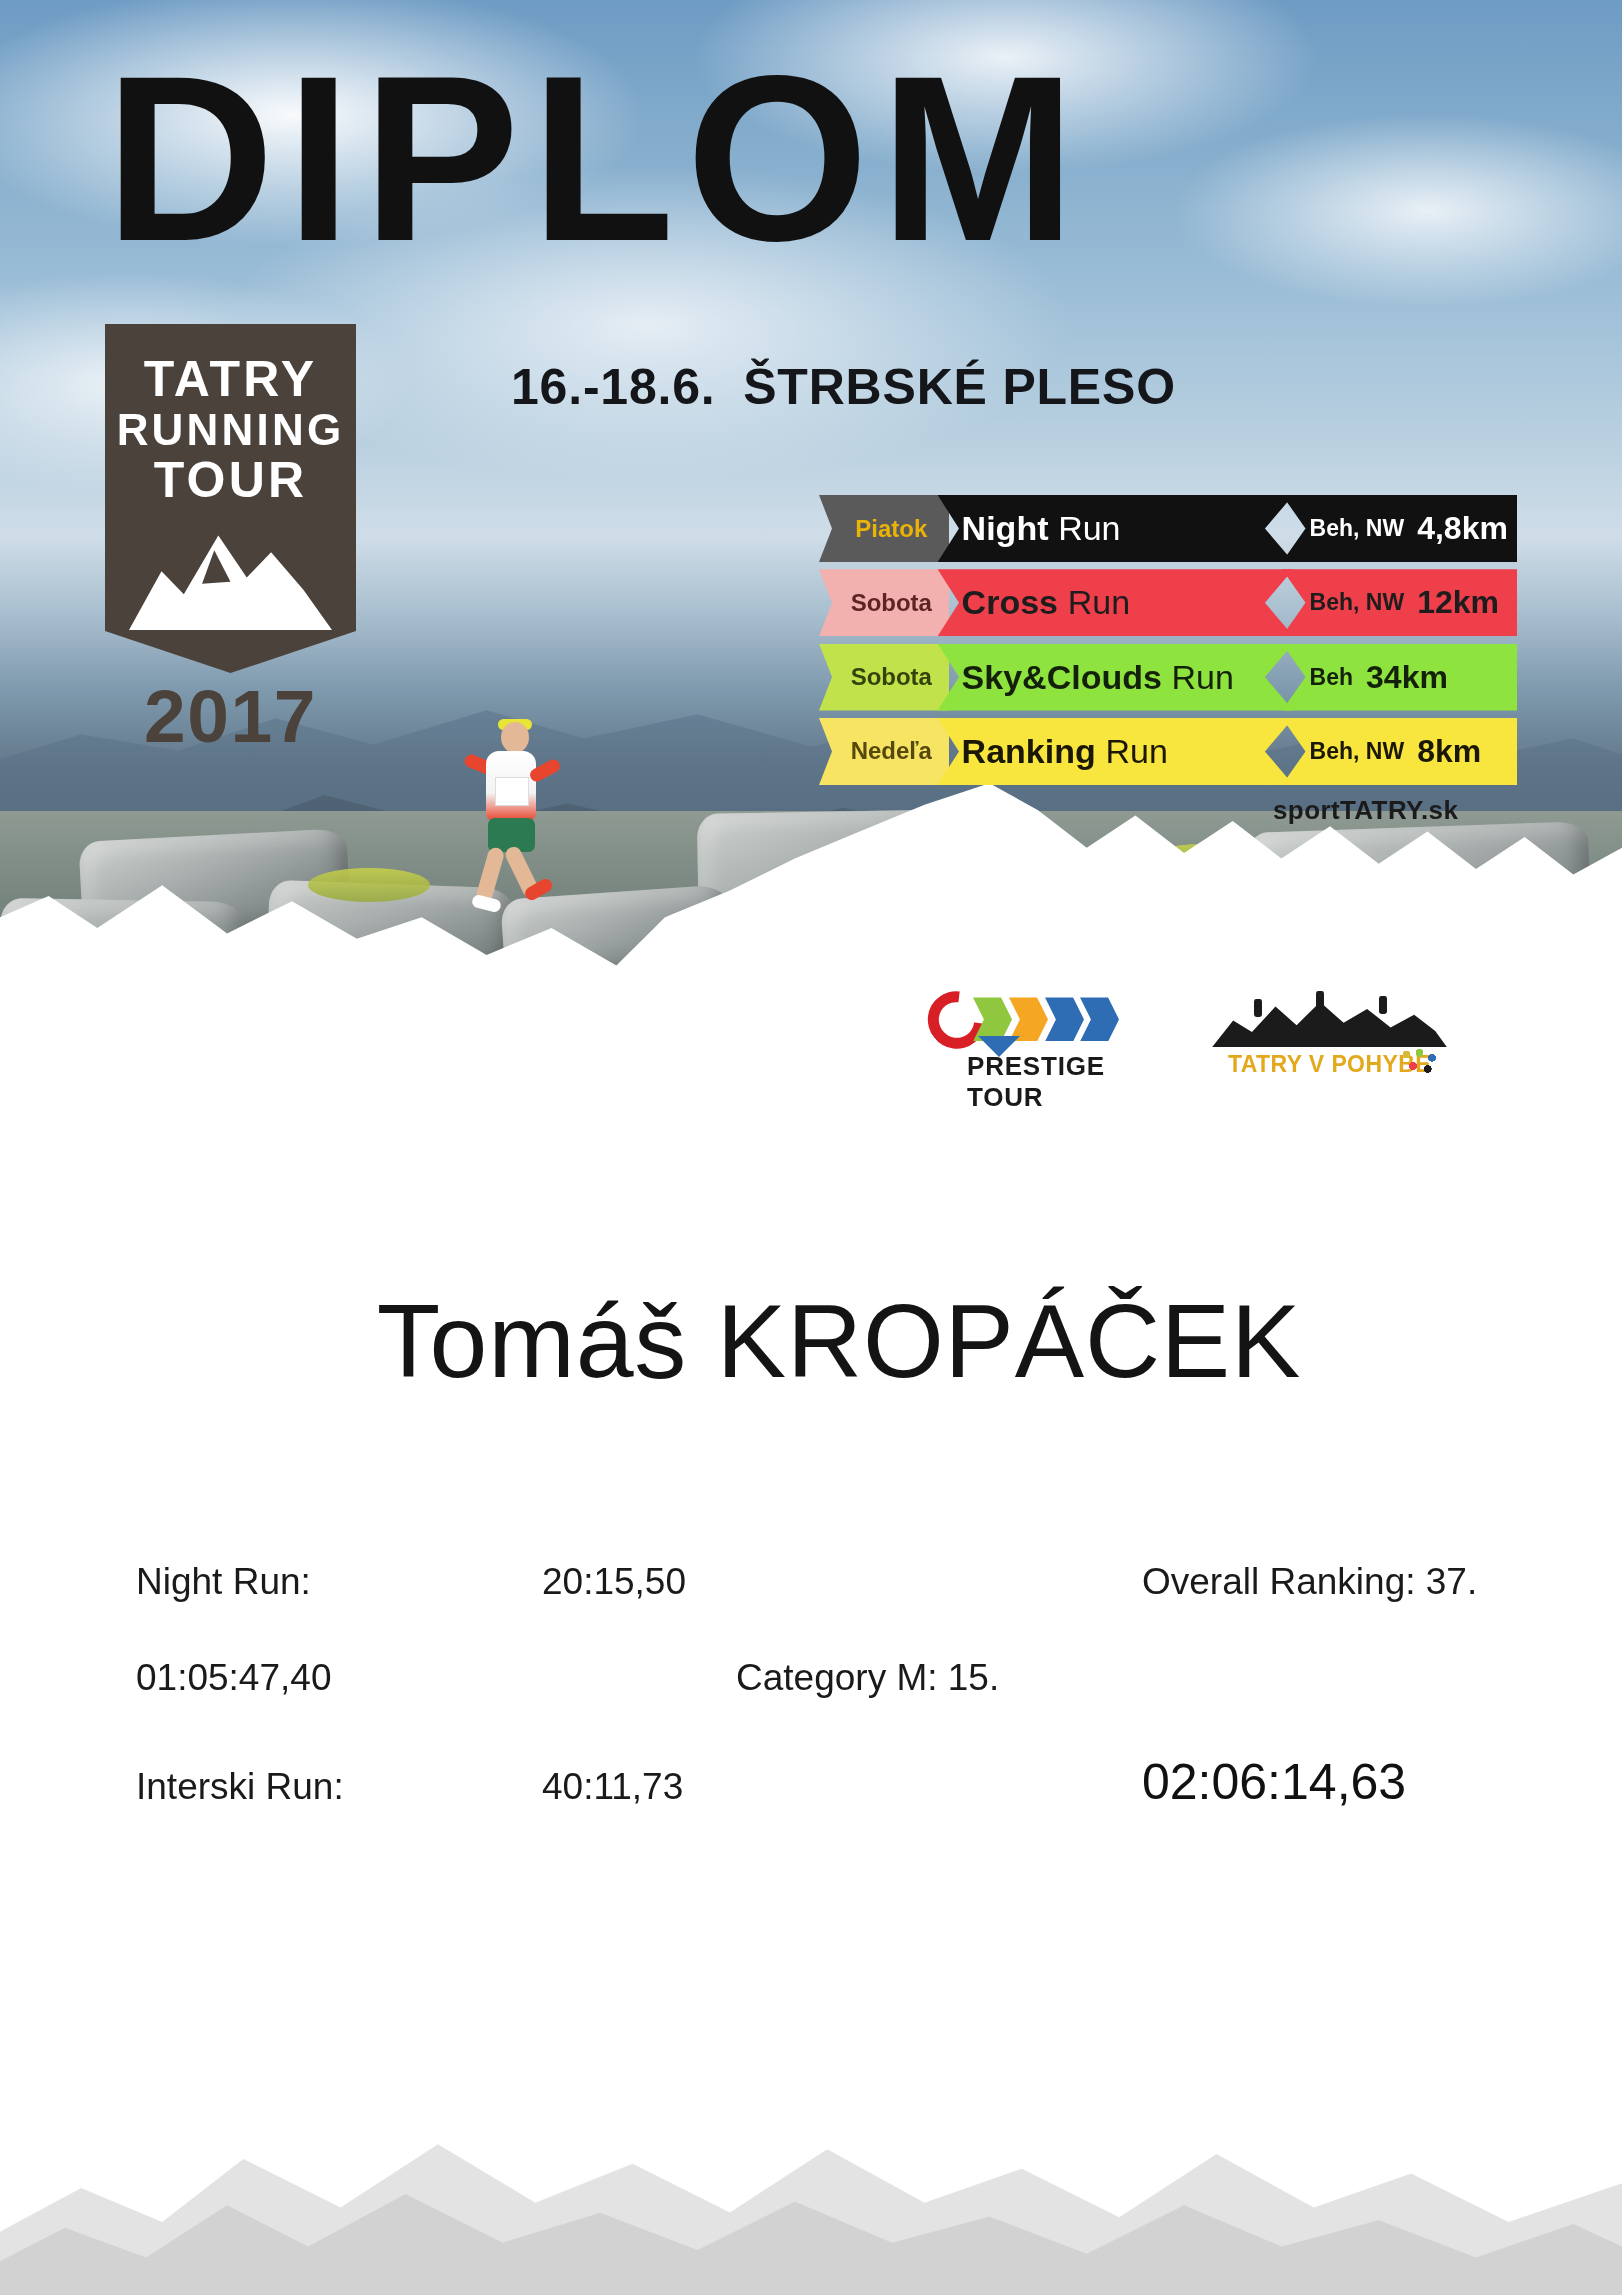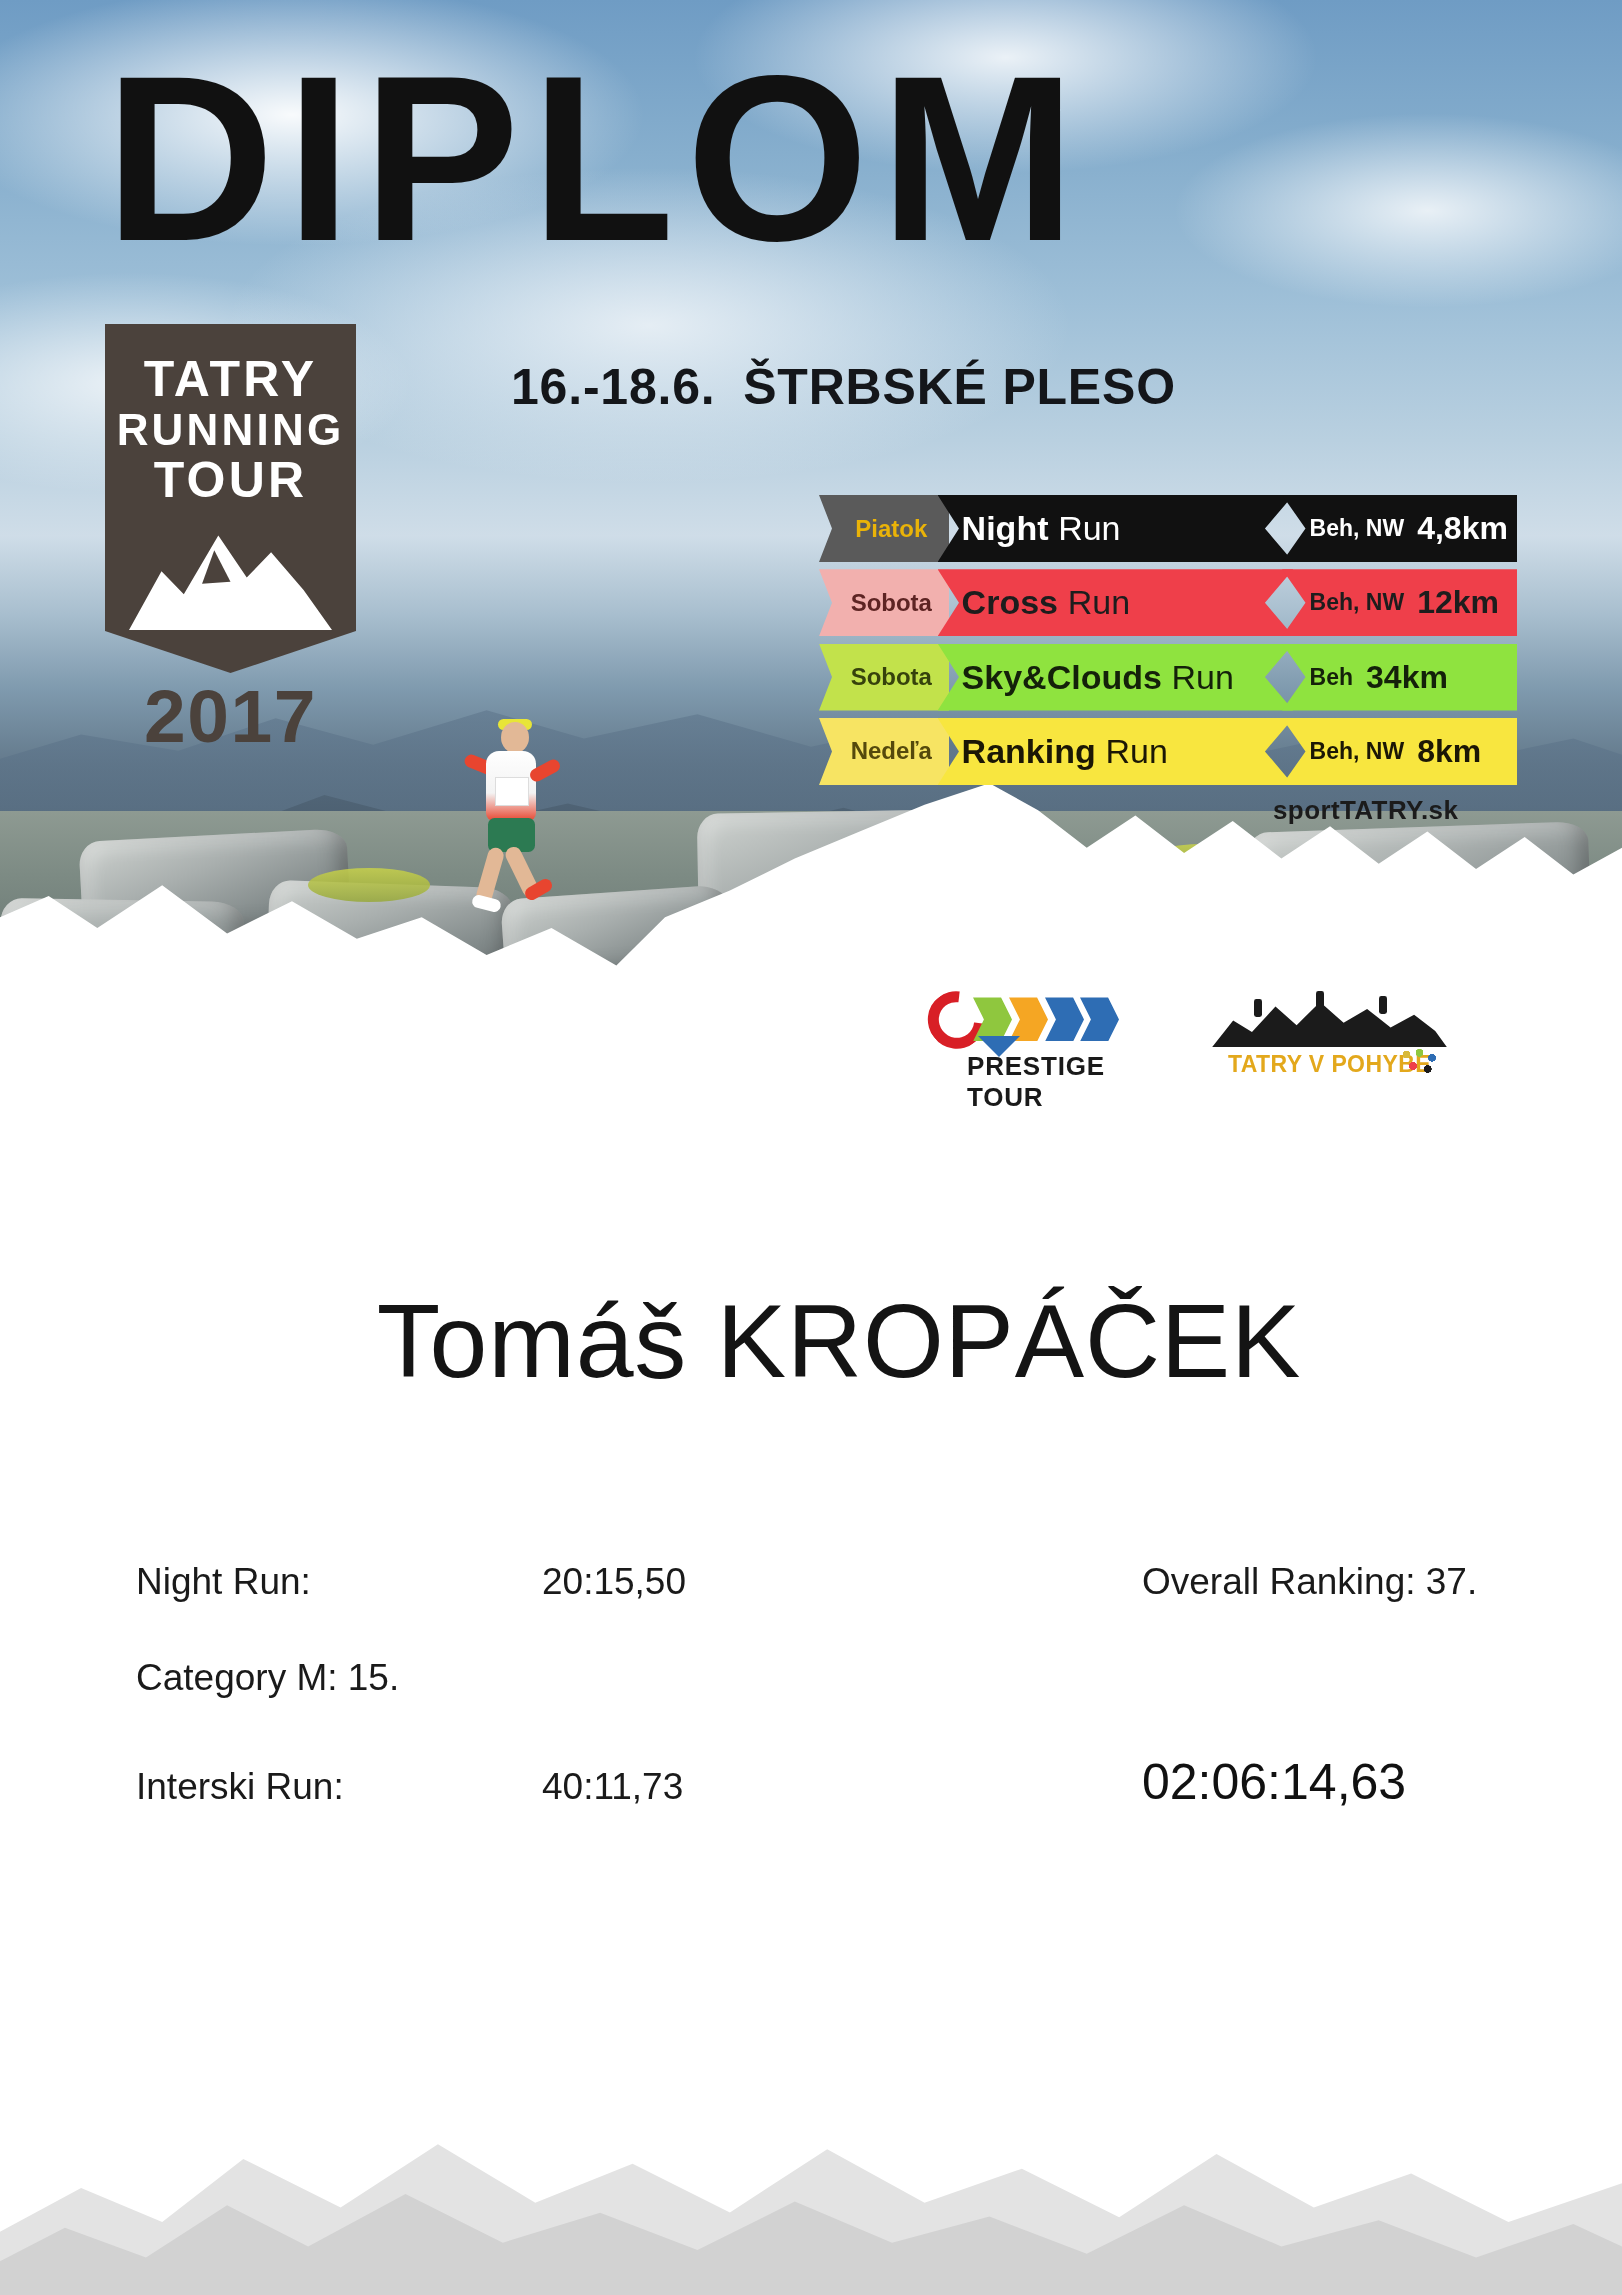--- a/index.html
+++ b/index.html
@@ -448,20 +448,21 @@
 
   <div class="athlete-name">Tomáš KROPÁČEK</div>
 
   <div class="results">
     <div class="res-row">
       <div class="res-label">Night Run:</div>
       <div class="res-time">20:15,50</div>
       <div class="res-right">Overall Ranking: 37.</div>
     </div>
     <div class="res-row">
+      <div class="res-time">01:05:47,40</div>
       <div class="res-right">Category M: 15.</div>
     </div>
     <div class="res-row">
       <div class="res-label">Interski Run:</div>
       <div class="res-time">40:11,73</div>
       <div class="res-right total">02:06:14,63</div>
     </div>
   </div>
 
   <div class="footer-mtn">

